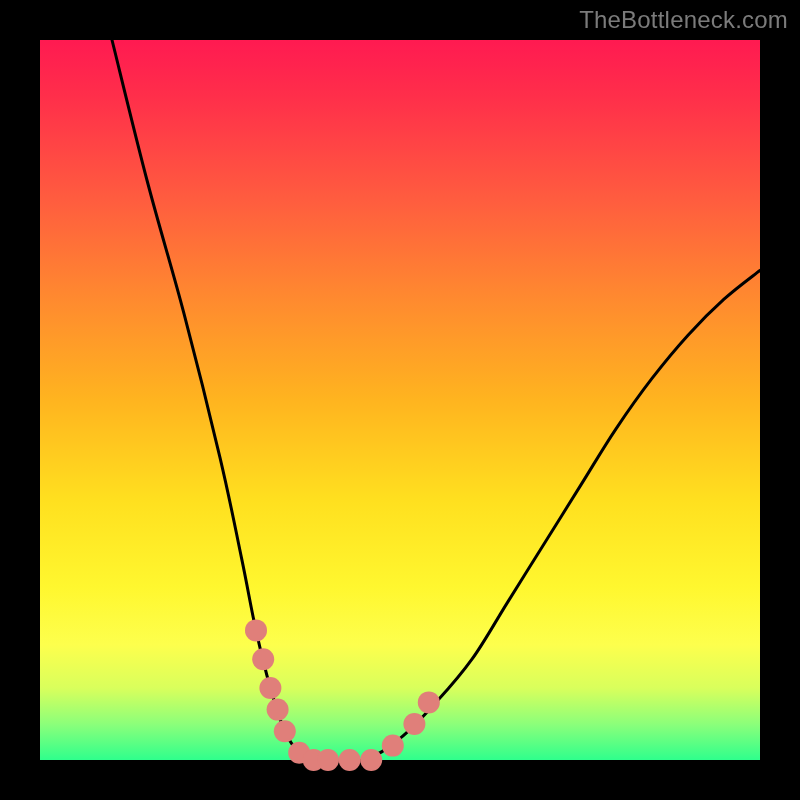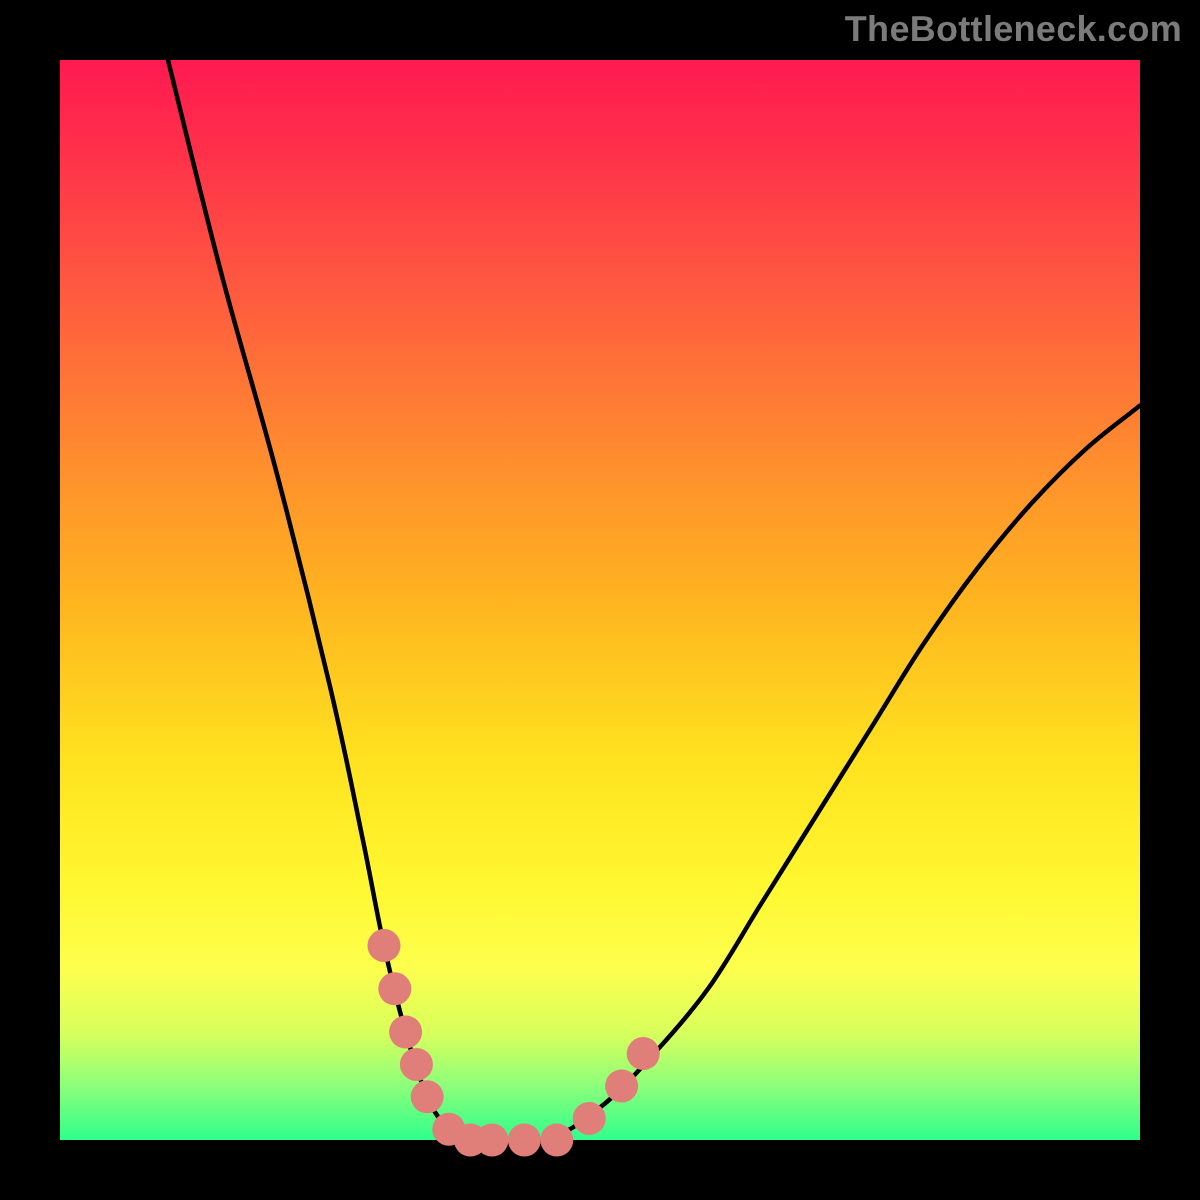--- a/index.html
+++ b/index.html
@@ -40,21 +40,21 @@
       #8cff7a 95%,
       #2fff8c 100%
     );
   }
   .watermark {
     position: absolute;
     top: 6px;
     right: 12px;
     color: #7b7b7b;
     font-size: 24px;
-    font-weight: 700;
+    font-weight: 400;
     letter-spacing: 0.2px;
     user-select: none;
   }
   svg.curve {
     position: absolute;
     left: 0;
     top: 0;
     width: 720px;
     height: 720px;
     overflow: visible;

